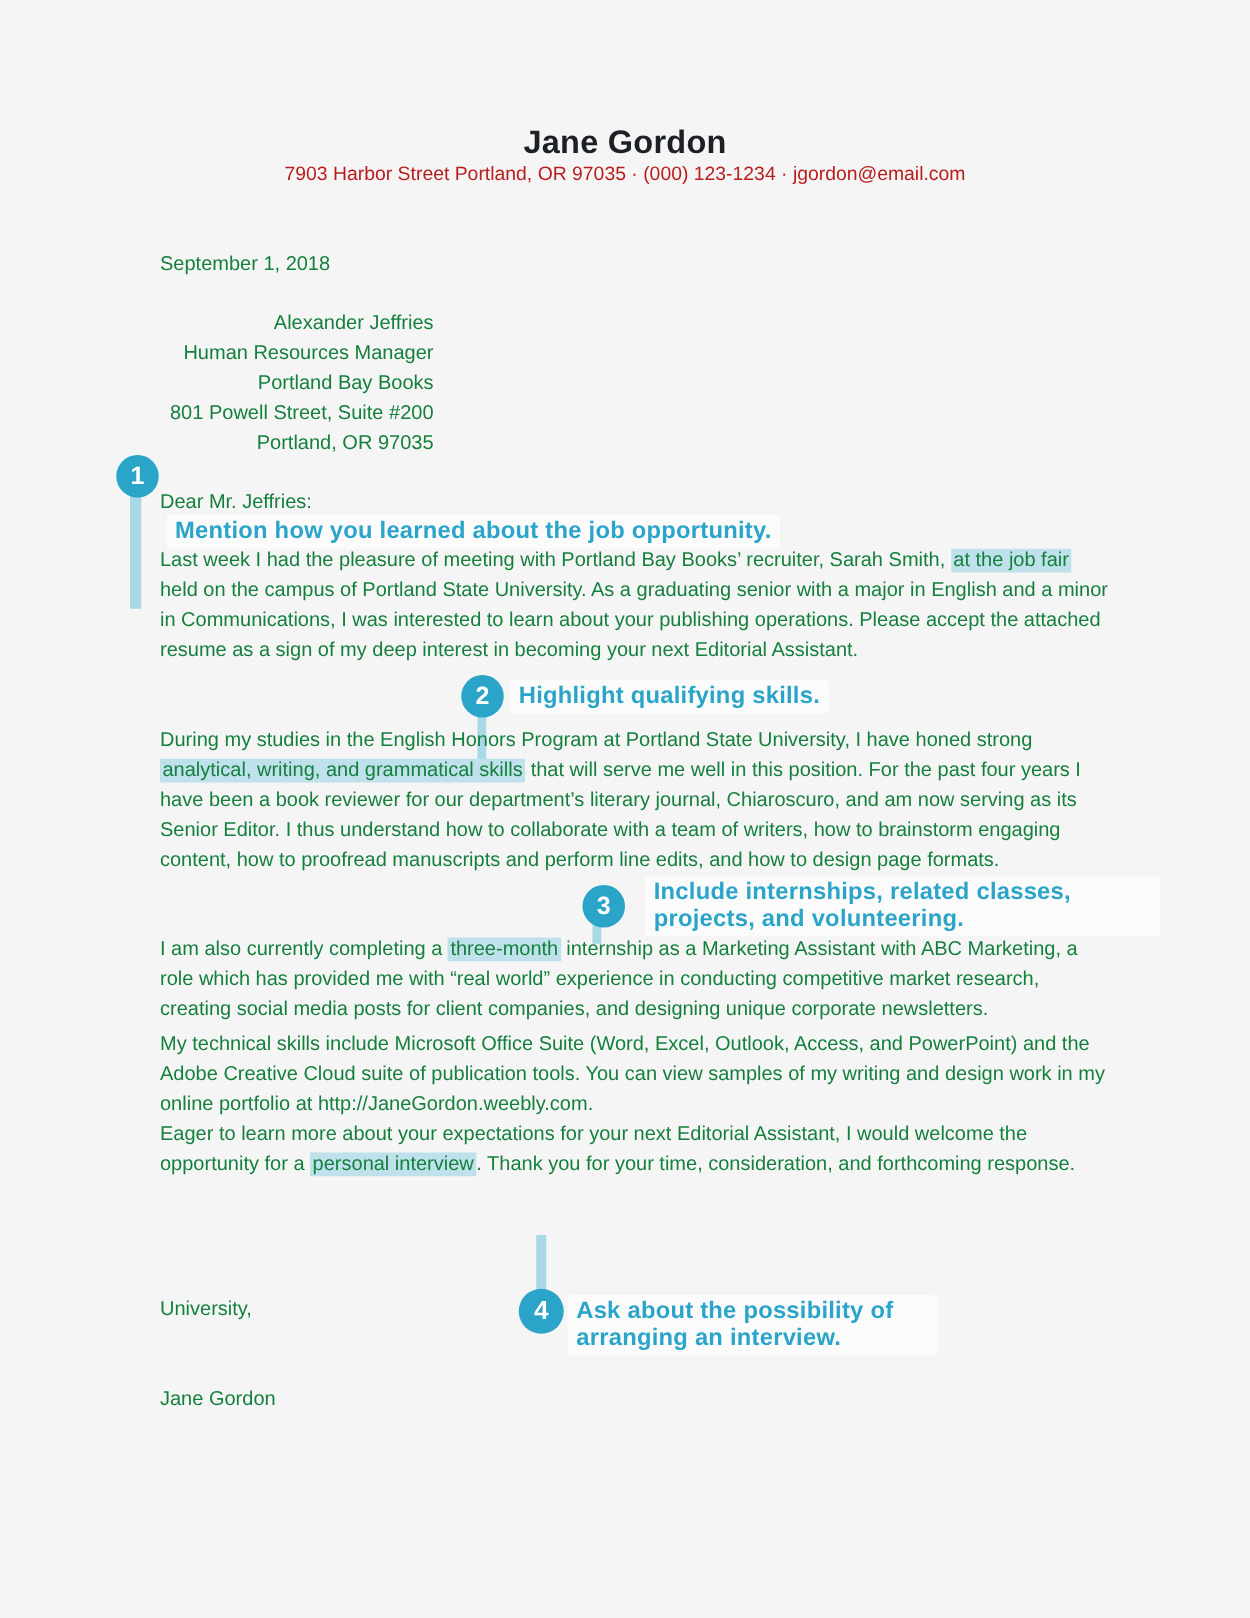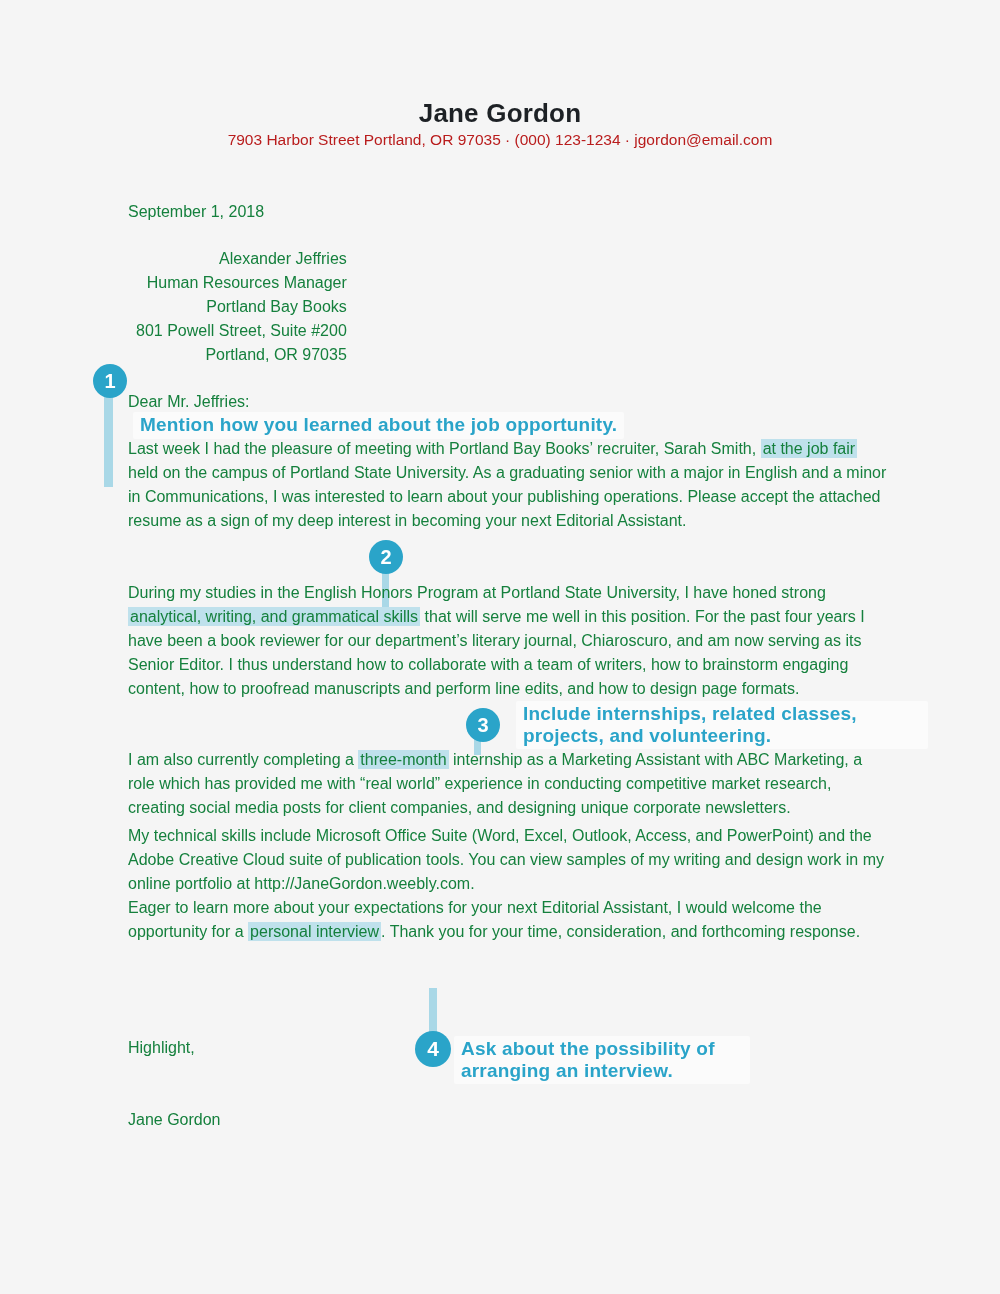--- a/index.html
+++ b/index.html
@@ -107,25 +107,26 @@
 
   <div class="abs body-text para p2"><span>During my studies in the English Honors Program at Portland State University, I have honed strong </span><span class="hl">analytical, writing, and grammatical skills</span><span> that will serve me well in this position. For the past four years I have been a book reviewer for our department’s literary journal, Chiaroscuro, and am now serving as its Senior Editor. I thus understand how to collaborate with a team of writers, how to brainstorm engaging content, how to proofread manuscripts and perform line edits, and how to design page formats.</span></div>
 
   <div class="abs body-text para p3"><span>I am also currently completing a </span><span class="hl">three-month</span><span> internship as a Marketing Assistant with ABC Marketing, a role which has provided me with “real world” experience in conducting competitive market research, creating social media posts for client companies, and designing unique corporate newsletters.</span></div>
 
   <div class="abs body-text para p4">
     <div>My technical skills include Microsoft Office Suite (Word, Excel, Outlook, Access, and PowerPoint) and the Adobe Creative Cloud suite of publication tools. You can view samples of my writing and design work in my online portfolio at http://JaneGordon.weebly.com.</div>
     <div><span>Eager to learn more about your expectations for your next Editorial Assistant, I would welcome the opportunity for a </span><span class="hl">personal interview</span><span>. Thank you for your time, consideration, and forthcoming response.</span></div>
   </div>
 
-  <div class="abs body-text closing">Highlight,</div>
+  <div class="abs body-text closing">University,</div>
   <div class="abs body-text signature">Jane Gordon</div>
 
   <div class="num-circle c1">1</div>
   <div class="num-circle c2">2</div>
   <div class="num-circle c3">3</div>
   <div class="num-circle c4">4</div>
 
   <div class="callout-label l1">Mention how you learned about the job opportunity.</div>
+  <div class="callout-label l2">Highlight qualifying skills.</div>
   <div class="callout-label l3">Include internships, related classes, projects, and volunteering.</div>
   <div class="callout-label l4">Ask about the possibility of arranging an interview.</div>
 
 </div>
 
 </body></html>

